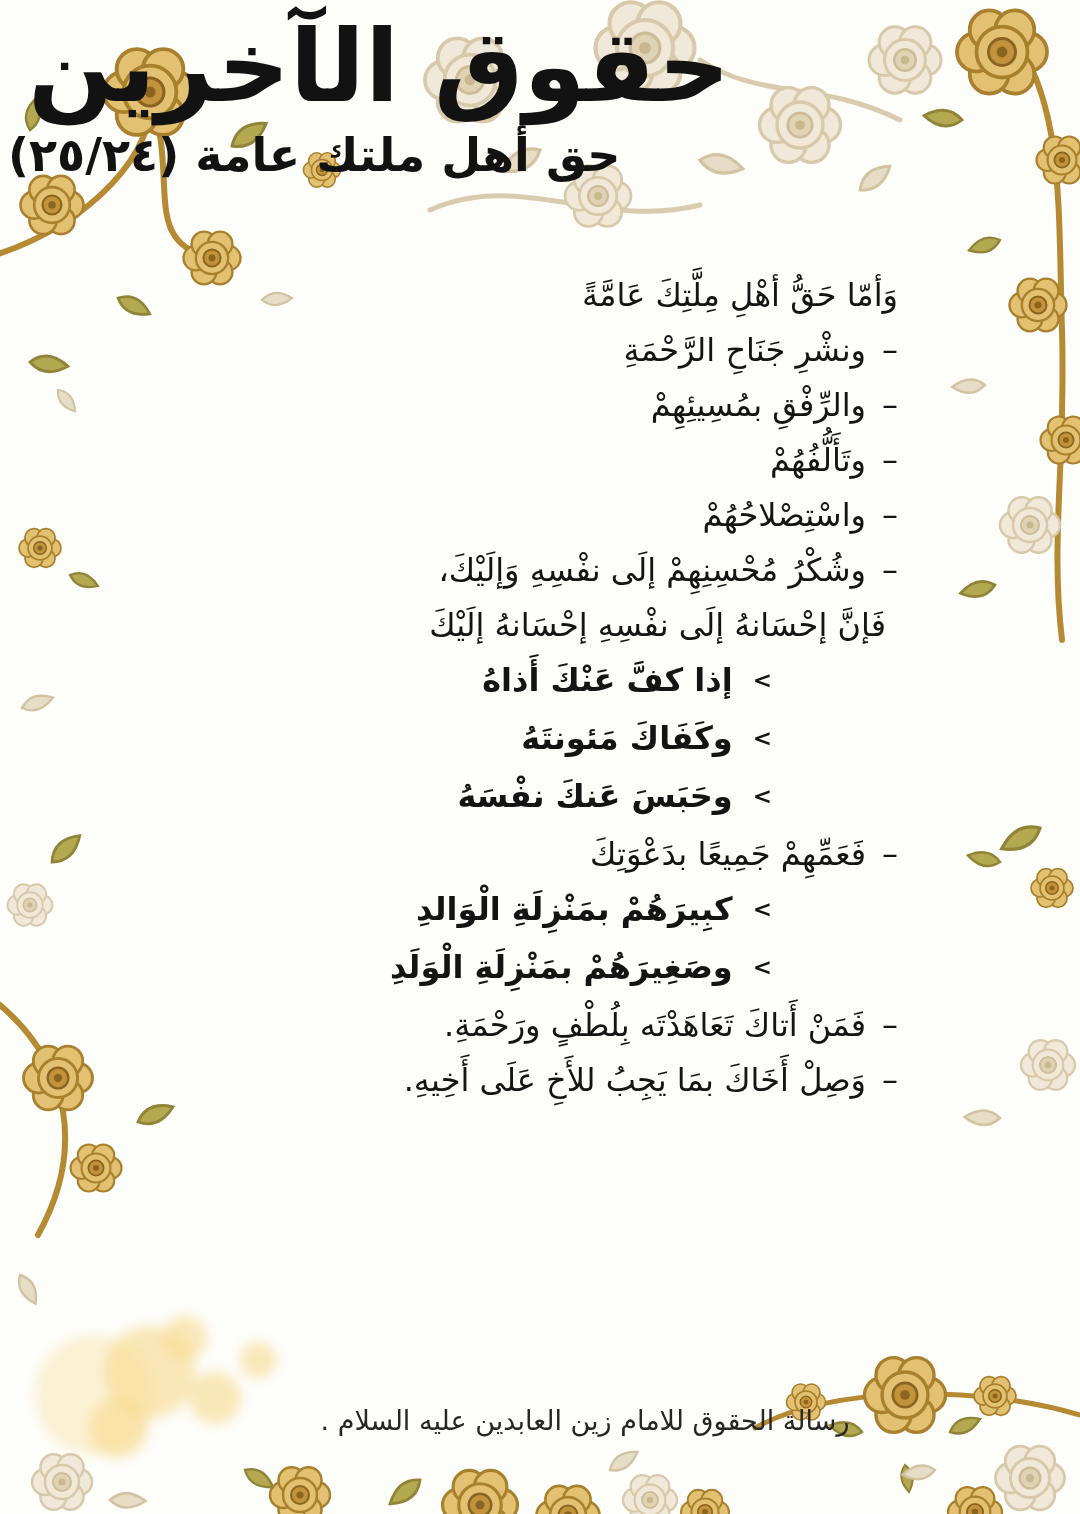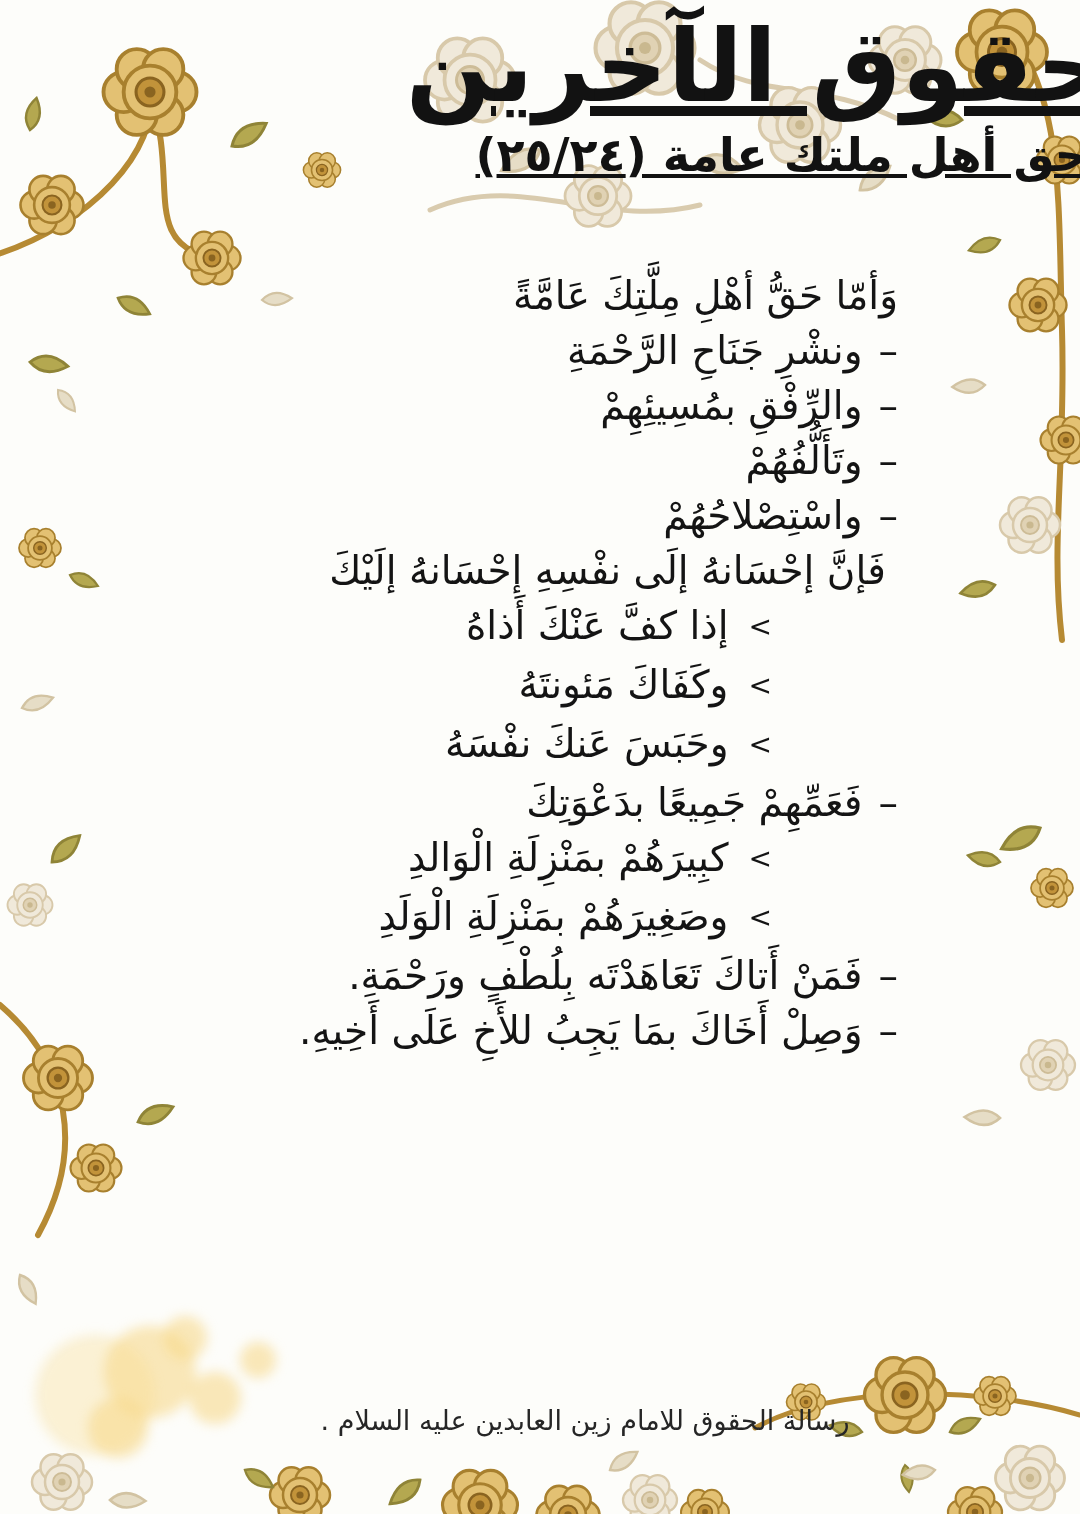--- a/index.html
+++ b/index.html
@@ -16,32 +16,32 @@
   .cp{fill:#e0d2b4;stroke:#cdbc97;stroke-width:2px;}
   .dp{fill:#c9b88f;}
   .lv{fill:#b4a850;stroke:#8f8437;stroke-width:2px;}
   .lp{fill:#e6ddc6;stroke:#d2c3a2;stroke-width:2px;}
   .vn{fill:none;stroke:#b68a33;stroke-width:6px;stroke-linecap:round;}
   .vn5{fill:none;stroke:#b68a33;stroke-width:5px;stroke-linecap:round;}
   .vp{fill:none;stroke:#d9cbae;stroke-width:5px;stroke-linecap:round;}
   .blurg{filter:blur(6px);}
 
   #content{position:absolute;inset:0;z-index:1;}
-  .hdr{position:absolute;top:6px;left:0;right:0;text-align:right;direction:rtl;color:#121212;text-decoration:underline;}
+  .hdr{position:absolute;top:6px;left:0;right:0;text-align:left;direction:rtl;color:#121212;}
   .title{font-size:100px;line-height:1.22;font-weight:bold;letter-spacing:-2px;position:relative;left:28px;}
   .subtitle{font-size:46px;line-height:1.1;font-weight:bold;position:relative;left:8px;margin-top:2px;}
 
   #lines{
     position:absolute;top:268px;right:0;left:0;
     direction:rtl;text-align:right;
     padding-right:182px;color:#141414;
   }
-  .line{font-size:39px;line-height:55px;white-space:nowrap;margin-left:19px;}
+  .line{font-size:32px;line-height:55px;white-space:nowrap;margin-left:19px;}
   .in1{padding-right:12px;}
-  .in2{padding-right:126px;}
+  .in2{padding-right:126px;font-weight:bold;}
   .bullet{display:inline-block;direction:ltr;unicode-bidi:bidi-override;margin-left:16px;}
   .b-angle{font-size:0.72em;position:relative;top:-3px;margin-left:20px;}
 
   .footer{
     position:absolute;top:1402px;left:0;right:0;
     direction:rtl;text-align:center;
     font-size:27px;line-height:1.4;color:#262626;
     transform:translateX(45px);
   }
 </style>
@@ -293,20 +293,21 @@
     <div class="title">حقوق الآخرين</div>
     <div class="subtitle">حق أهل ملتك عامة (٢٥/٢٤)</div>
   </div>
 
   <div id="lines">
       <div class="line in0"><span>وَأمّا حَقُّ أهْلِ مِلَّتِكَ عَامَّةً</span></div>
       <div class="line in0"><span class="bullet b-dash">–</span><span>ونشْرِ جَنَاحِ الرَّحْمَةِ</span></div>
       <div class="line in0"><span class="bullet b-dash">–</span><span>والرِّفْقِ بمُسِيئِهِمْ</span></div>
       <div class="line in0"><span class="bullet b-dash">–</span><span>وتَأَلُّفُهُمْ</span></div>
       <div class="line in0"><span class="bullet b-dash">–</span><span>واسْتِصْلاحُهُمْ</span></div>
+      <div class="line in0"><span class="bullet b-dash">–</span><span>وشُكْرُ مُحْسِنِهِمْ إلَى نفْسِهِ وَإلَيْكَ،</span></div>
       <div class="line in1"><span>فَإنَّ إحْسَانهُ إلَى نفْسِهِ إحْسَانهُ إلَيْكَ</span></div>
       <div class="line in2"><span class="bullet b-angle">&lt;</span><span>إذا كفَّ عَنْكَ أَذاهُ</span></div>
       <div class="line in2"><span class="bullet b-angle">&lt;</span><span>وكَفَاكَ مَئونتَهُ</span></div>
       <div class="line in2"><span class="bullet b-angle">&lt;</span><span>وحَبَسَ عَنكَ نفْسَهُ</span></div>
       <div class="line in0"><span class="bullet b-dash">–</span><span>فَعَمِّهِمْ جَمِيعًا بدَعْوَتِكَ</span></div>
       <div class="line in2"><span class="bullet b-angle">&lt;</span><span>كبِيرَهُمْ بمَنْزِلَةِ الْوَالدِ</span></div>
       <div class="line in2"><span class="bullet b-angle">&lt;</span><span>وصَغِيرَهُمْ بمَنْزِلَةِ الْوَلَدِ</span></div>
       <div class="line in0"><span class="bullet b-dash">–</span><span>فَمَنْ أَتاكَ تَعَاهَدْتَه بِلُطْفٍ ورَحْمَةِ.</span></div>
       <div class="line in0"><span class="bullet b-dash">–</span><span>وَصِلْ أَخَاكَ بمَا يَجِبُ للأَخِ عَلَى أَخِيهِ.</span></div>
     </div>

